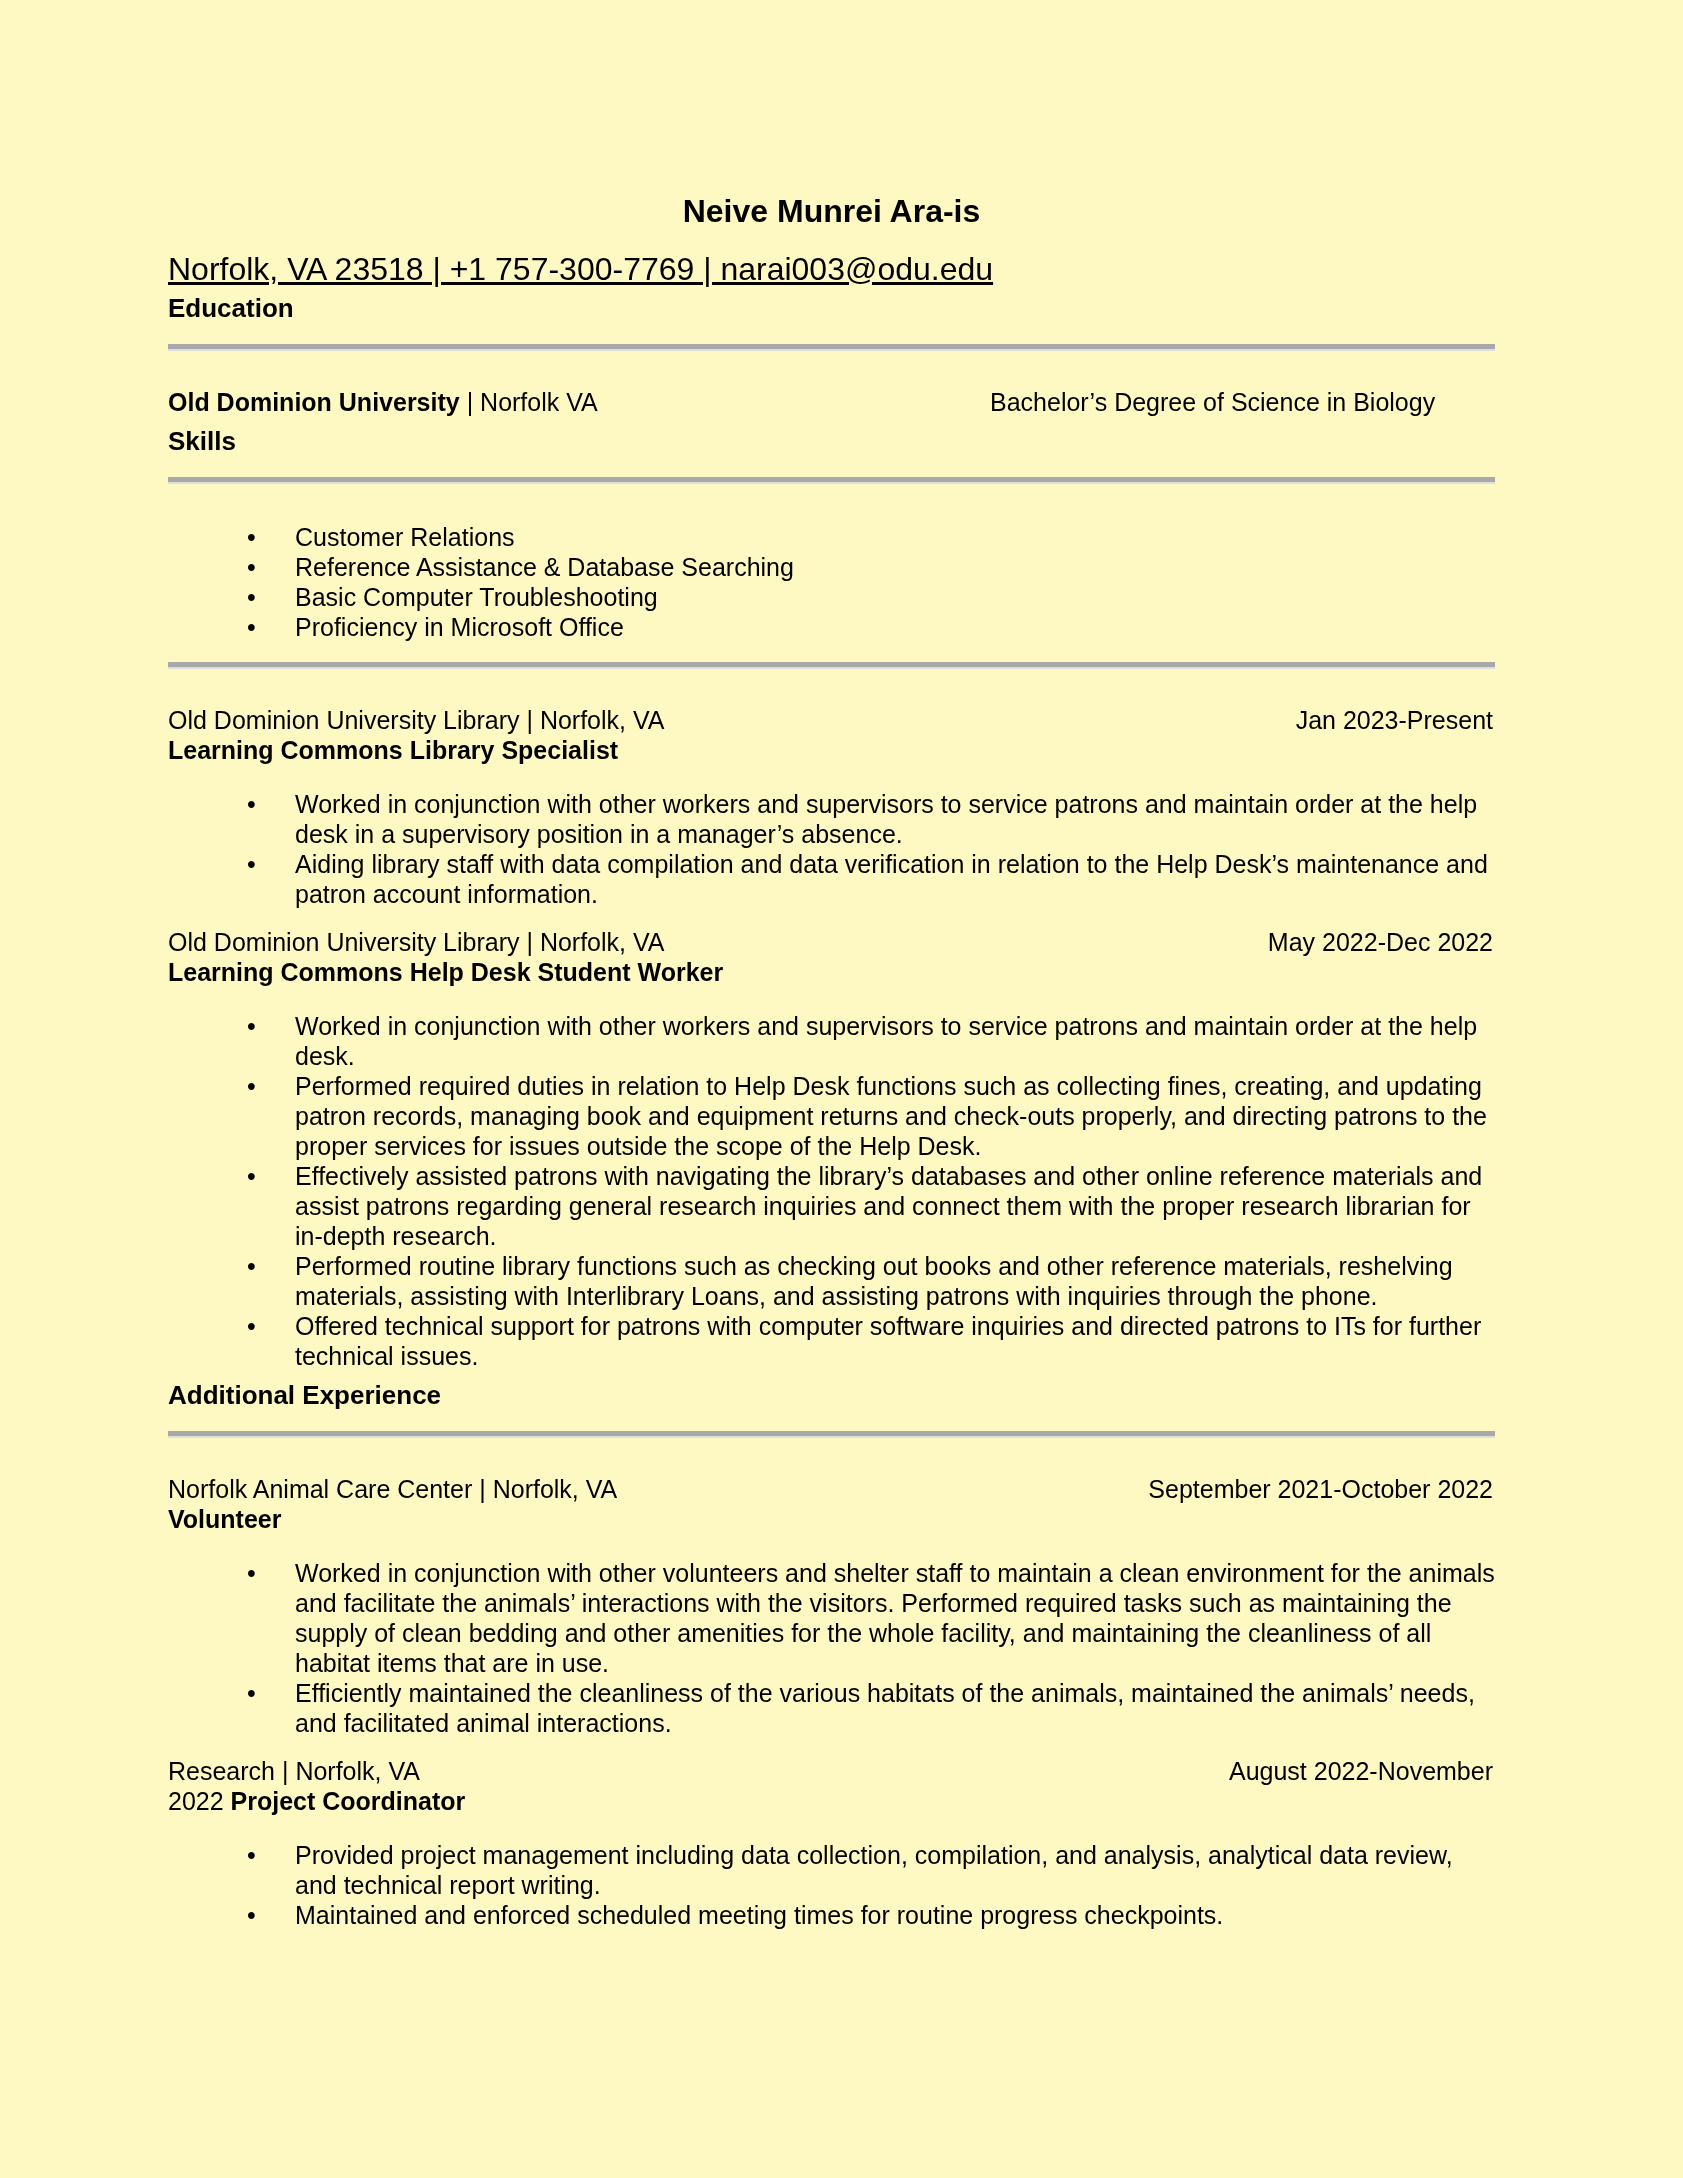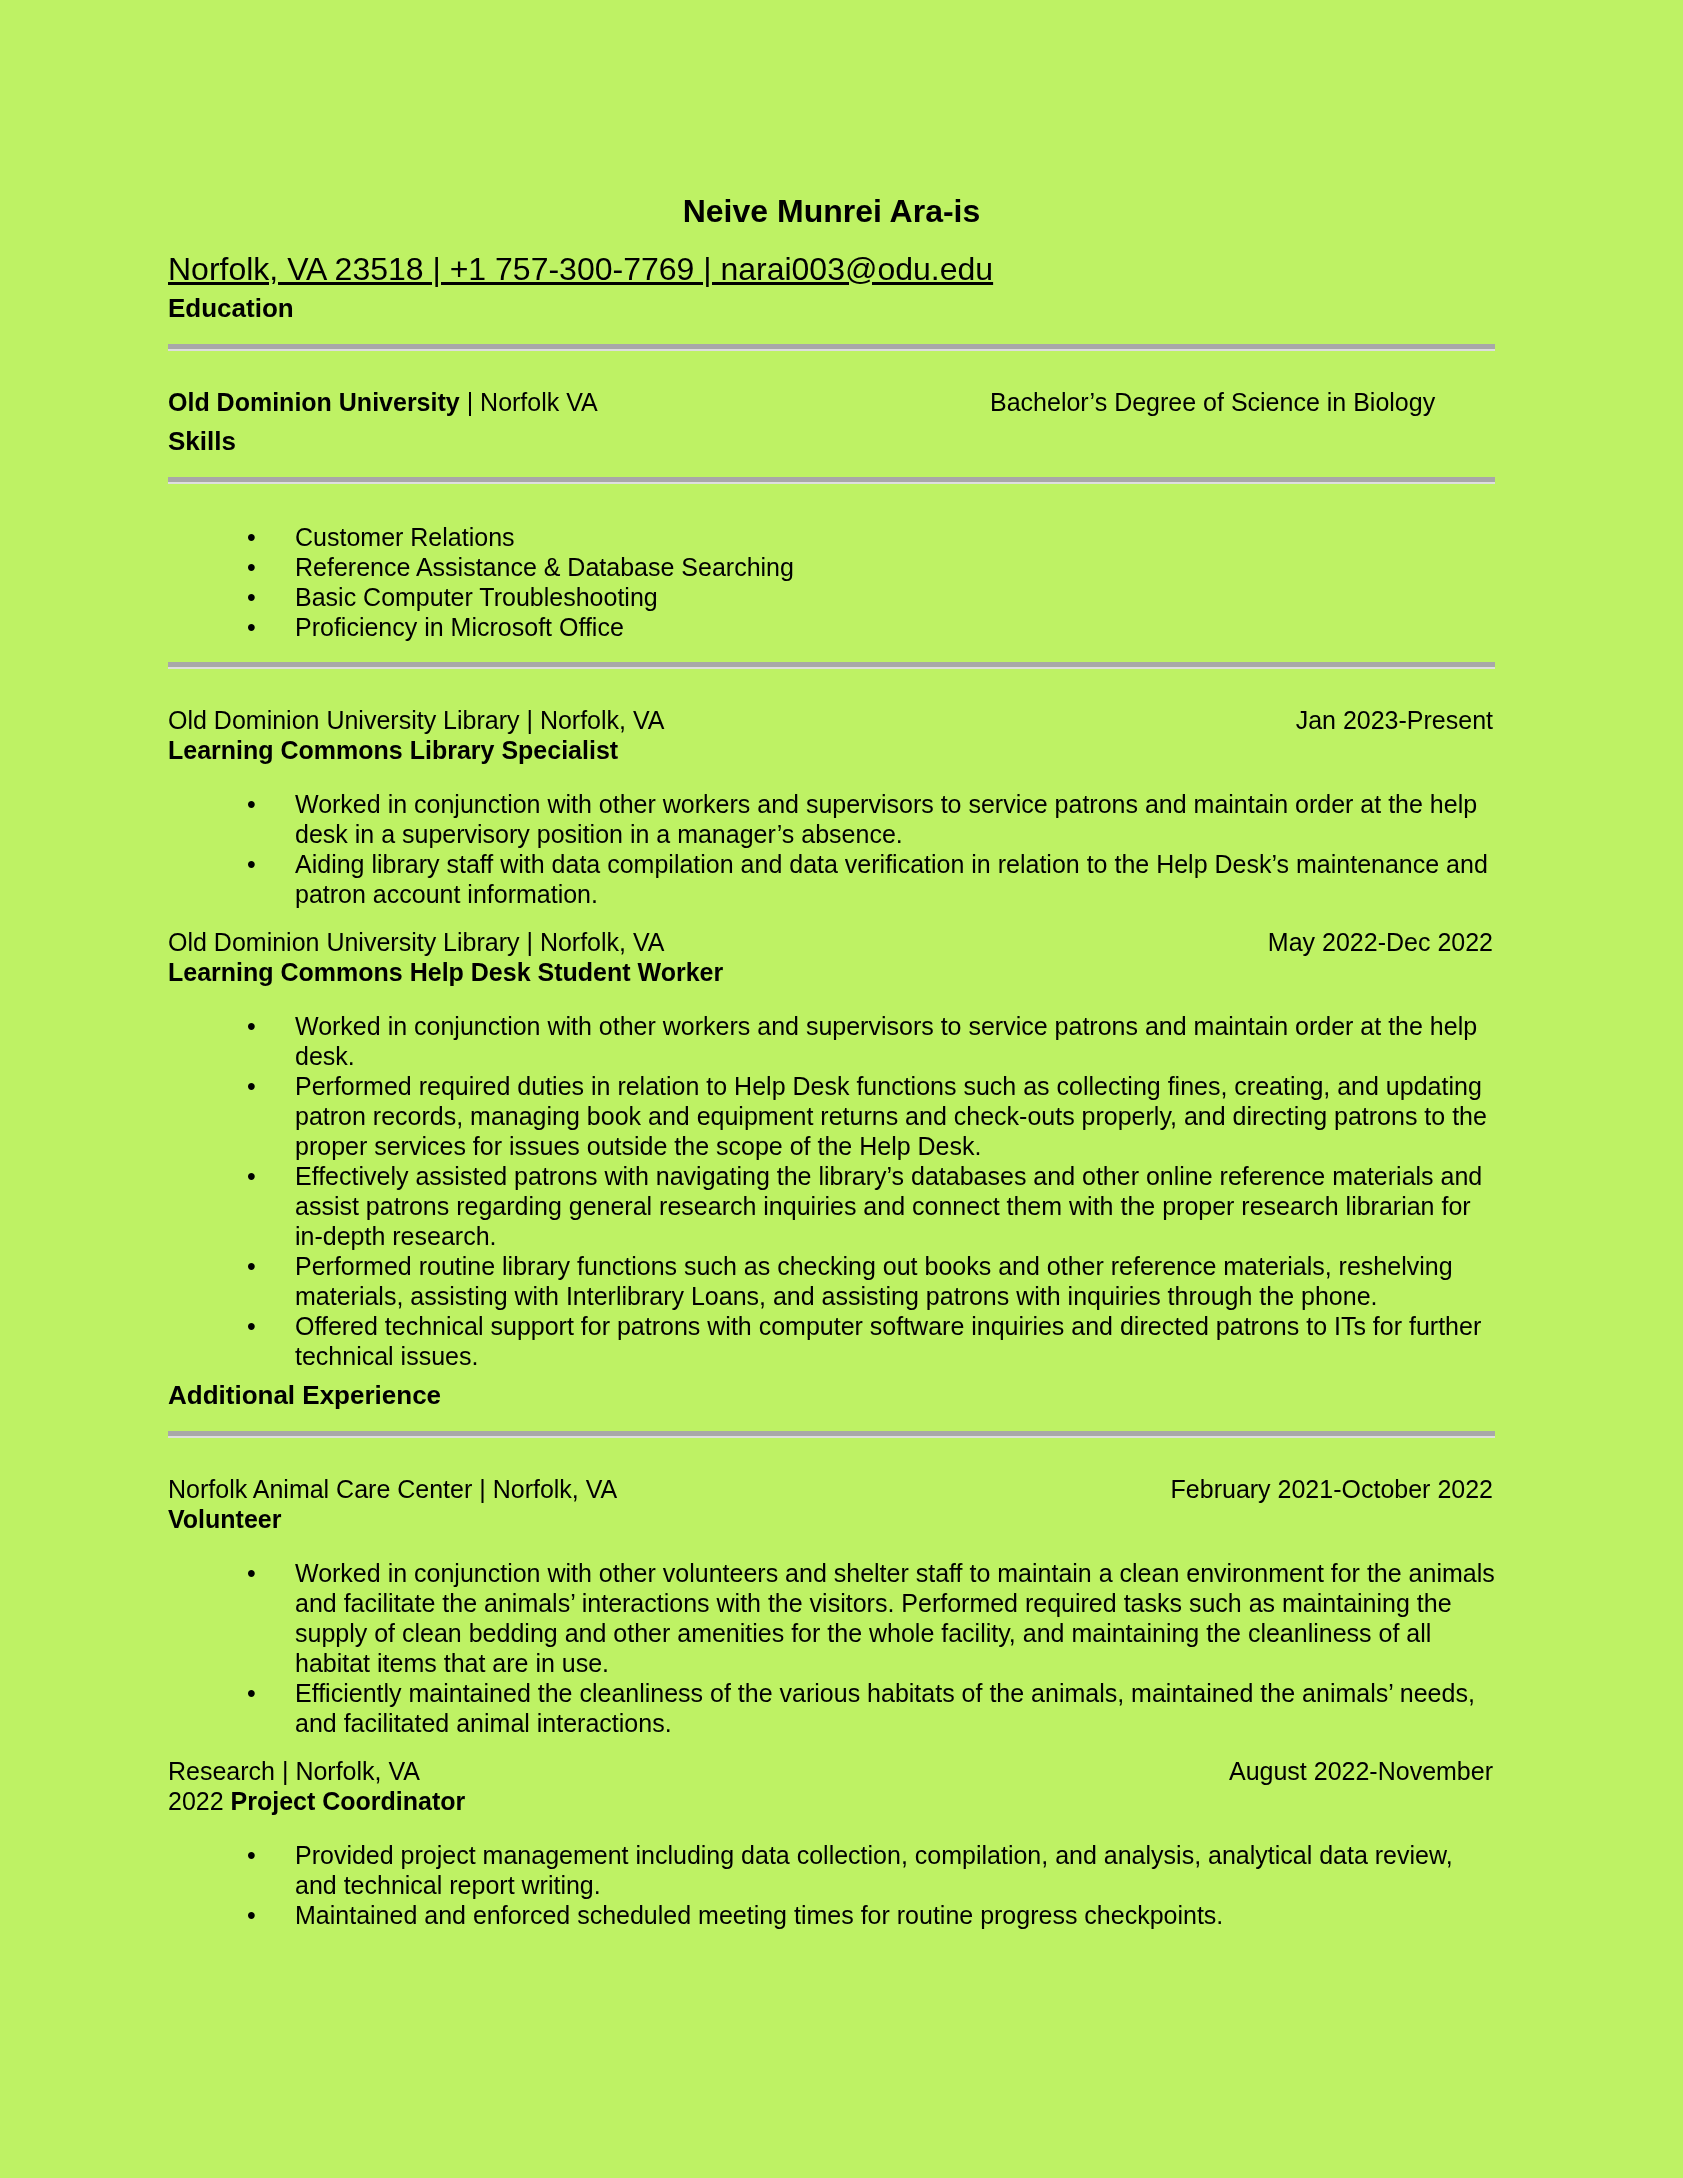--- a/index.html
+++ b/index.html
@@ -1,20 +1,20 @@
 <!DOCTYPE html>
 <html><head>
 <meta charset="utf-8">
 <style>
   html, body { margin: 0; padding: 0; background: #ffffff; }
   .page {
     position: relative;
     width: 1683px;
     height: 2178px;
-    background: #bef264;
+    background: #fef9c3;
     color: #000000;
     font-family: "Liberation Sans", "DejaVu Sans", sans-serif;
     overflow: hidden;
   }
   .content {
     position: absolute;
     left: 168px;
     top: 0;
     width: 1327px;
   }
@@ -121,21 +121,21 @@
         <li>Offered technical support for patrons with computer software inquiries and directed patrons to ITs for further technical issues.</li>
       </ul>
     </div>
 
     <div class="section-heading">Additional Experience</div>
     <div class="rule"></div>
 
     <div class="entry first">
       <div class="entry-head">
         <span>Norfolk Animal Care Center | Norfolk, VA</span>
-        <span class="dates">February 2021-October 2022</span>
+        <span class="dates">September 2021-October 2022</span>
       </div>
       <div class="b">Volunteer</div>
       <ul class="bullets">
         <li>Worked in conjunction with other volunteers and shelter staff to maintain a clean environment for the animals and facilitate the animals’ interactions with the visitors. Performed required tasks such as maintaining the supply of clean bedding and other amenities for the whole facility, and maintaining the cleanliness of all habitat items that are in use.</li>
         <li>Efficiently maintained the cleanliness of the various habitats of the animals, maintained the animals’ needs, and facilitated animal interactions.</li>
       </ul>
     </div>
 
     <div class="entry next">
       <div class="entry-head">

